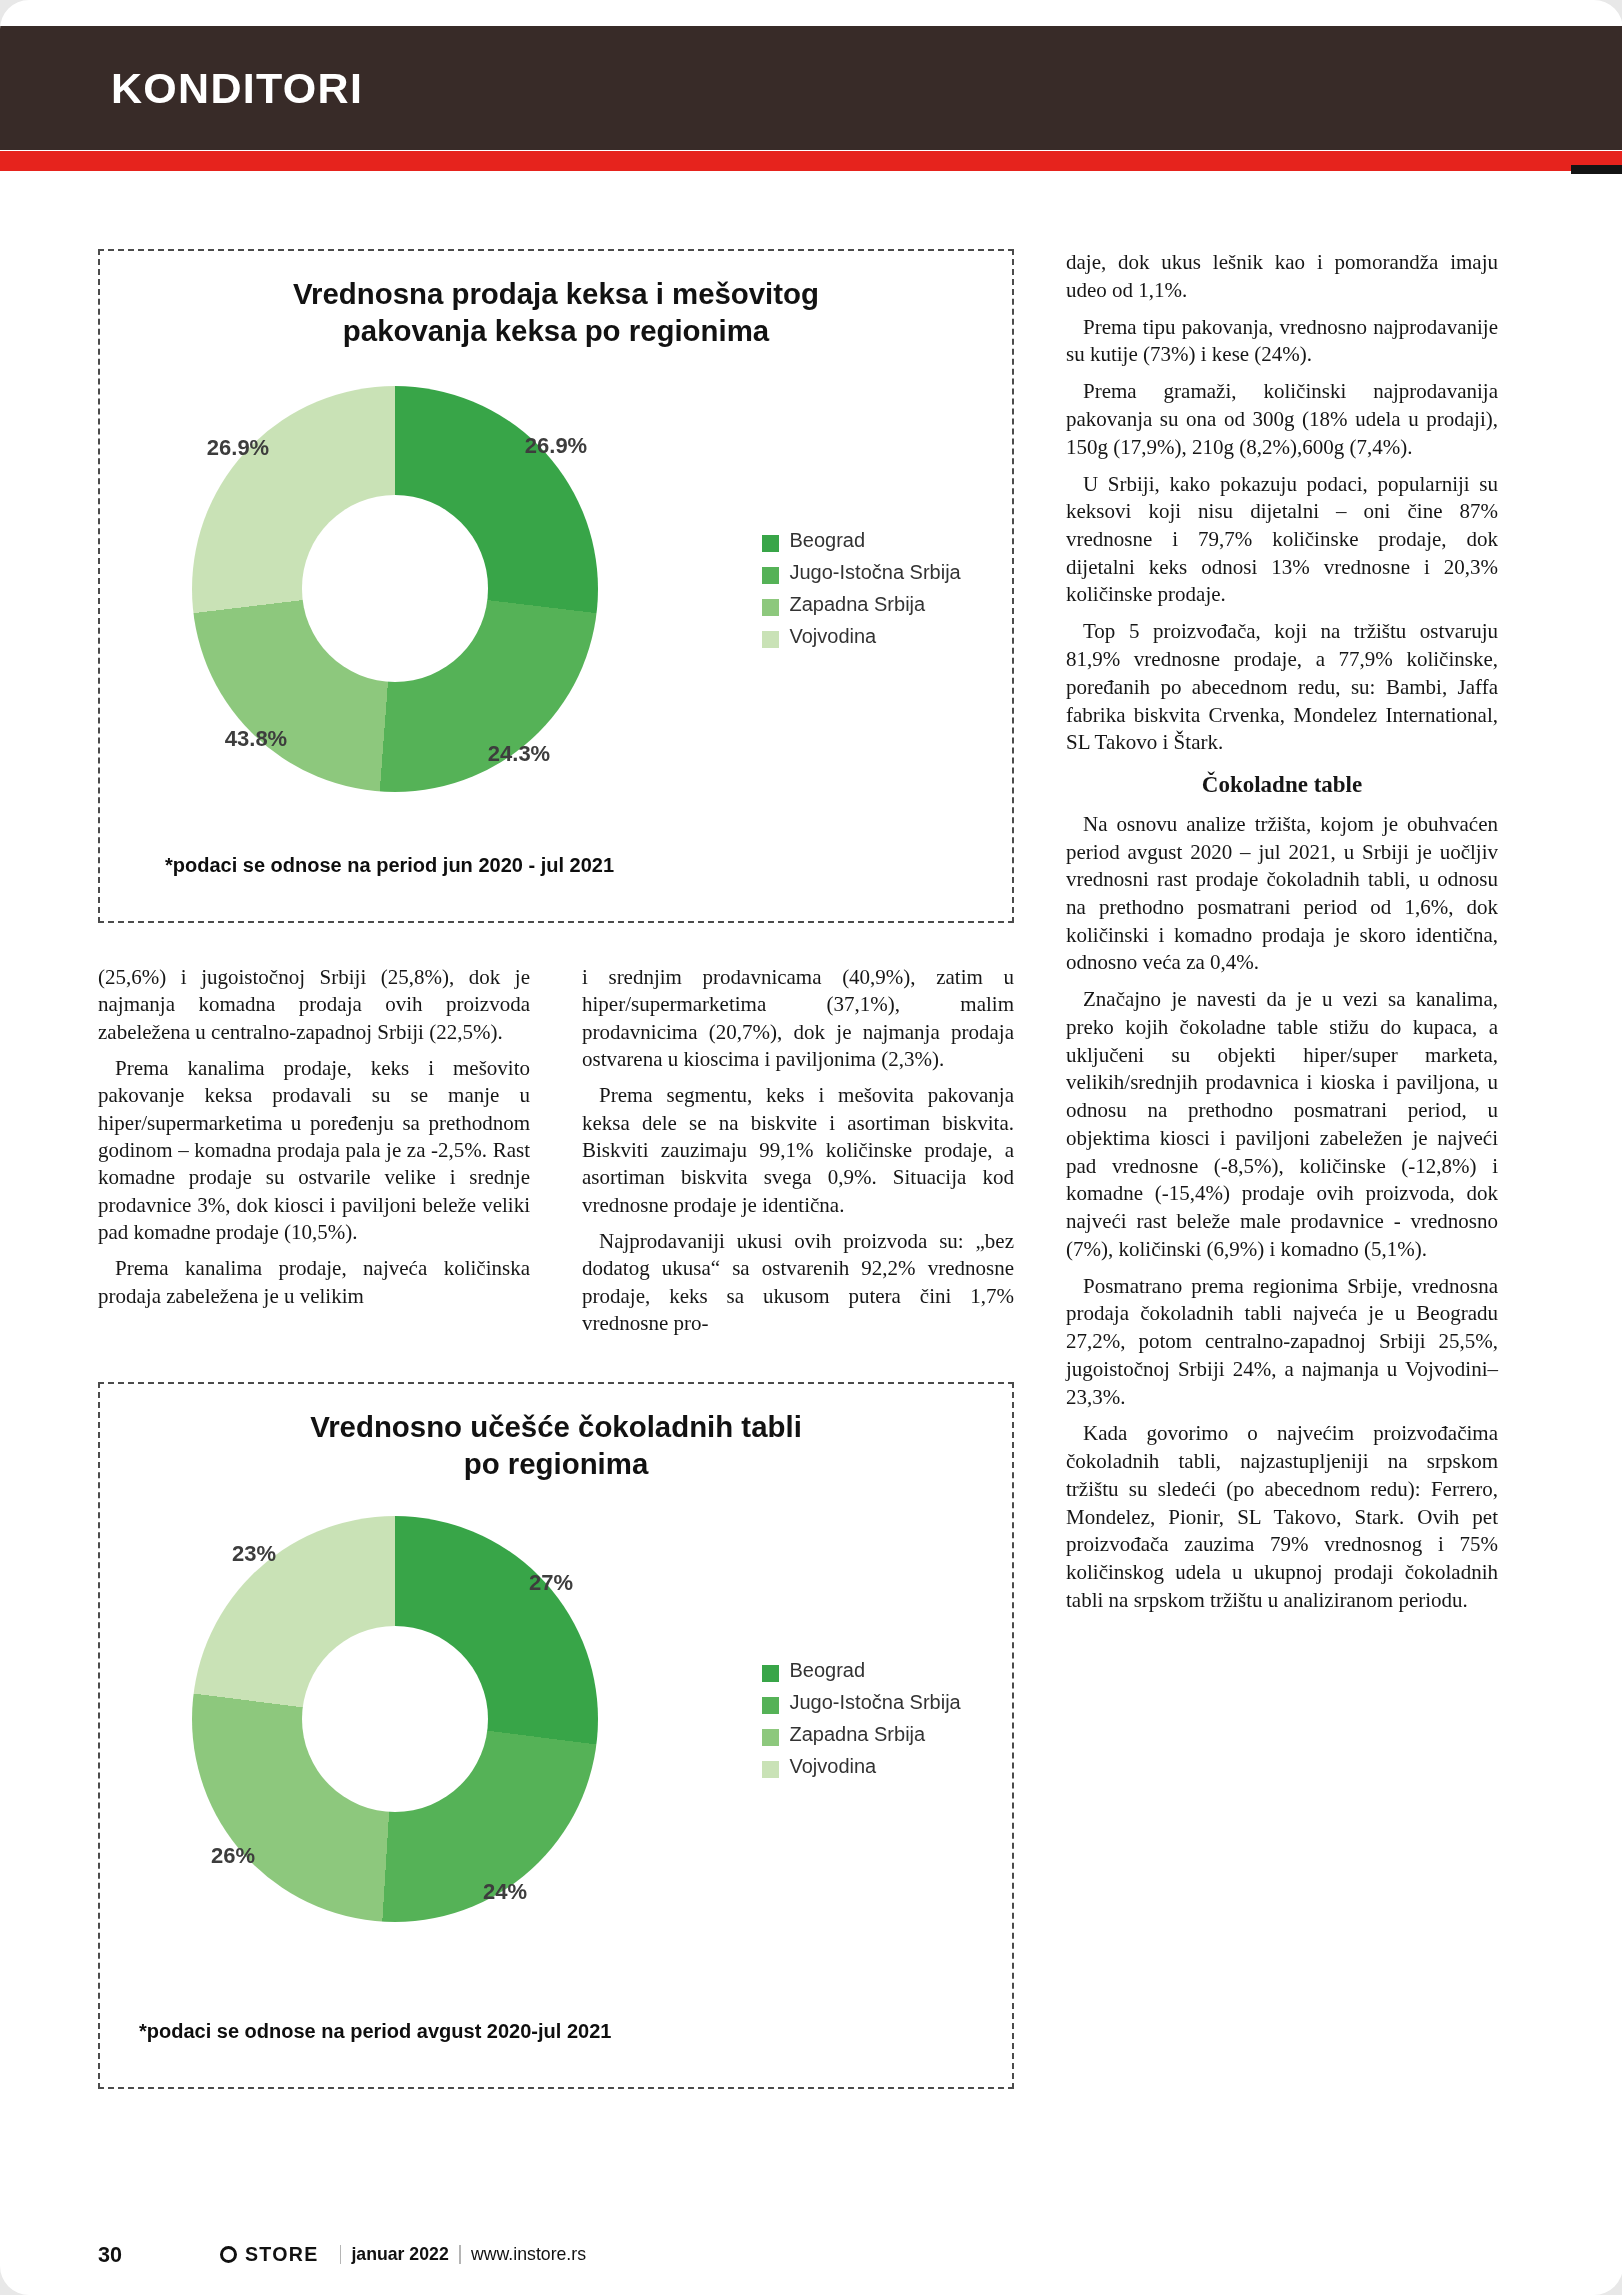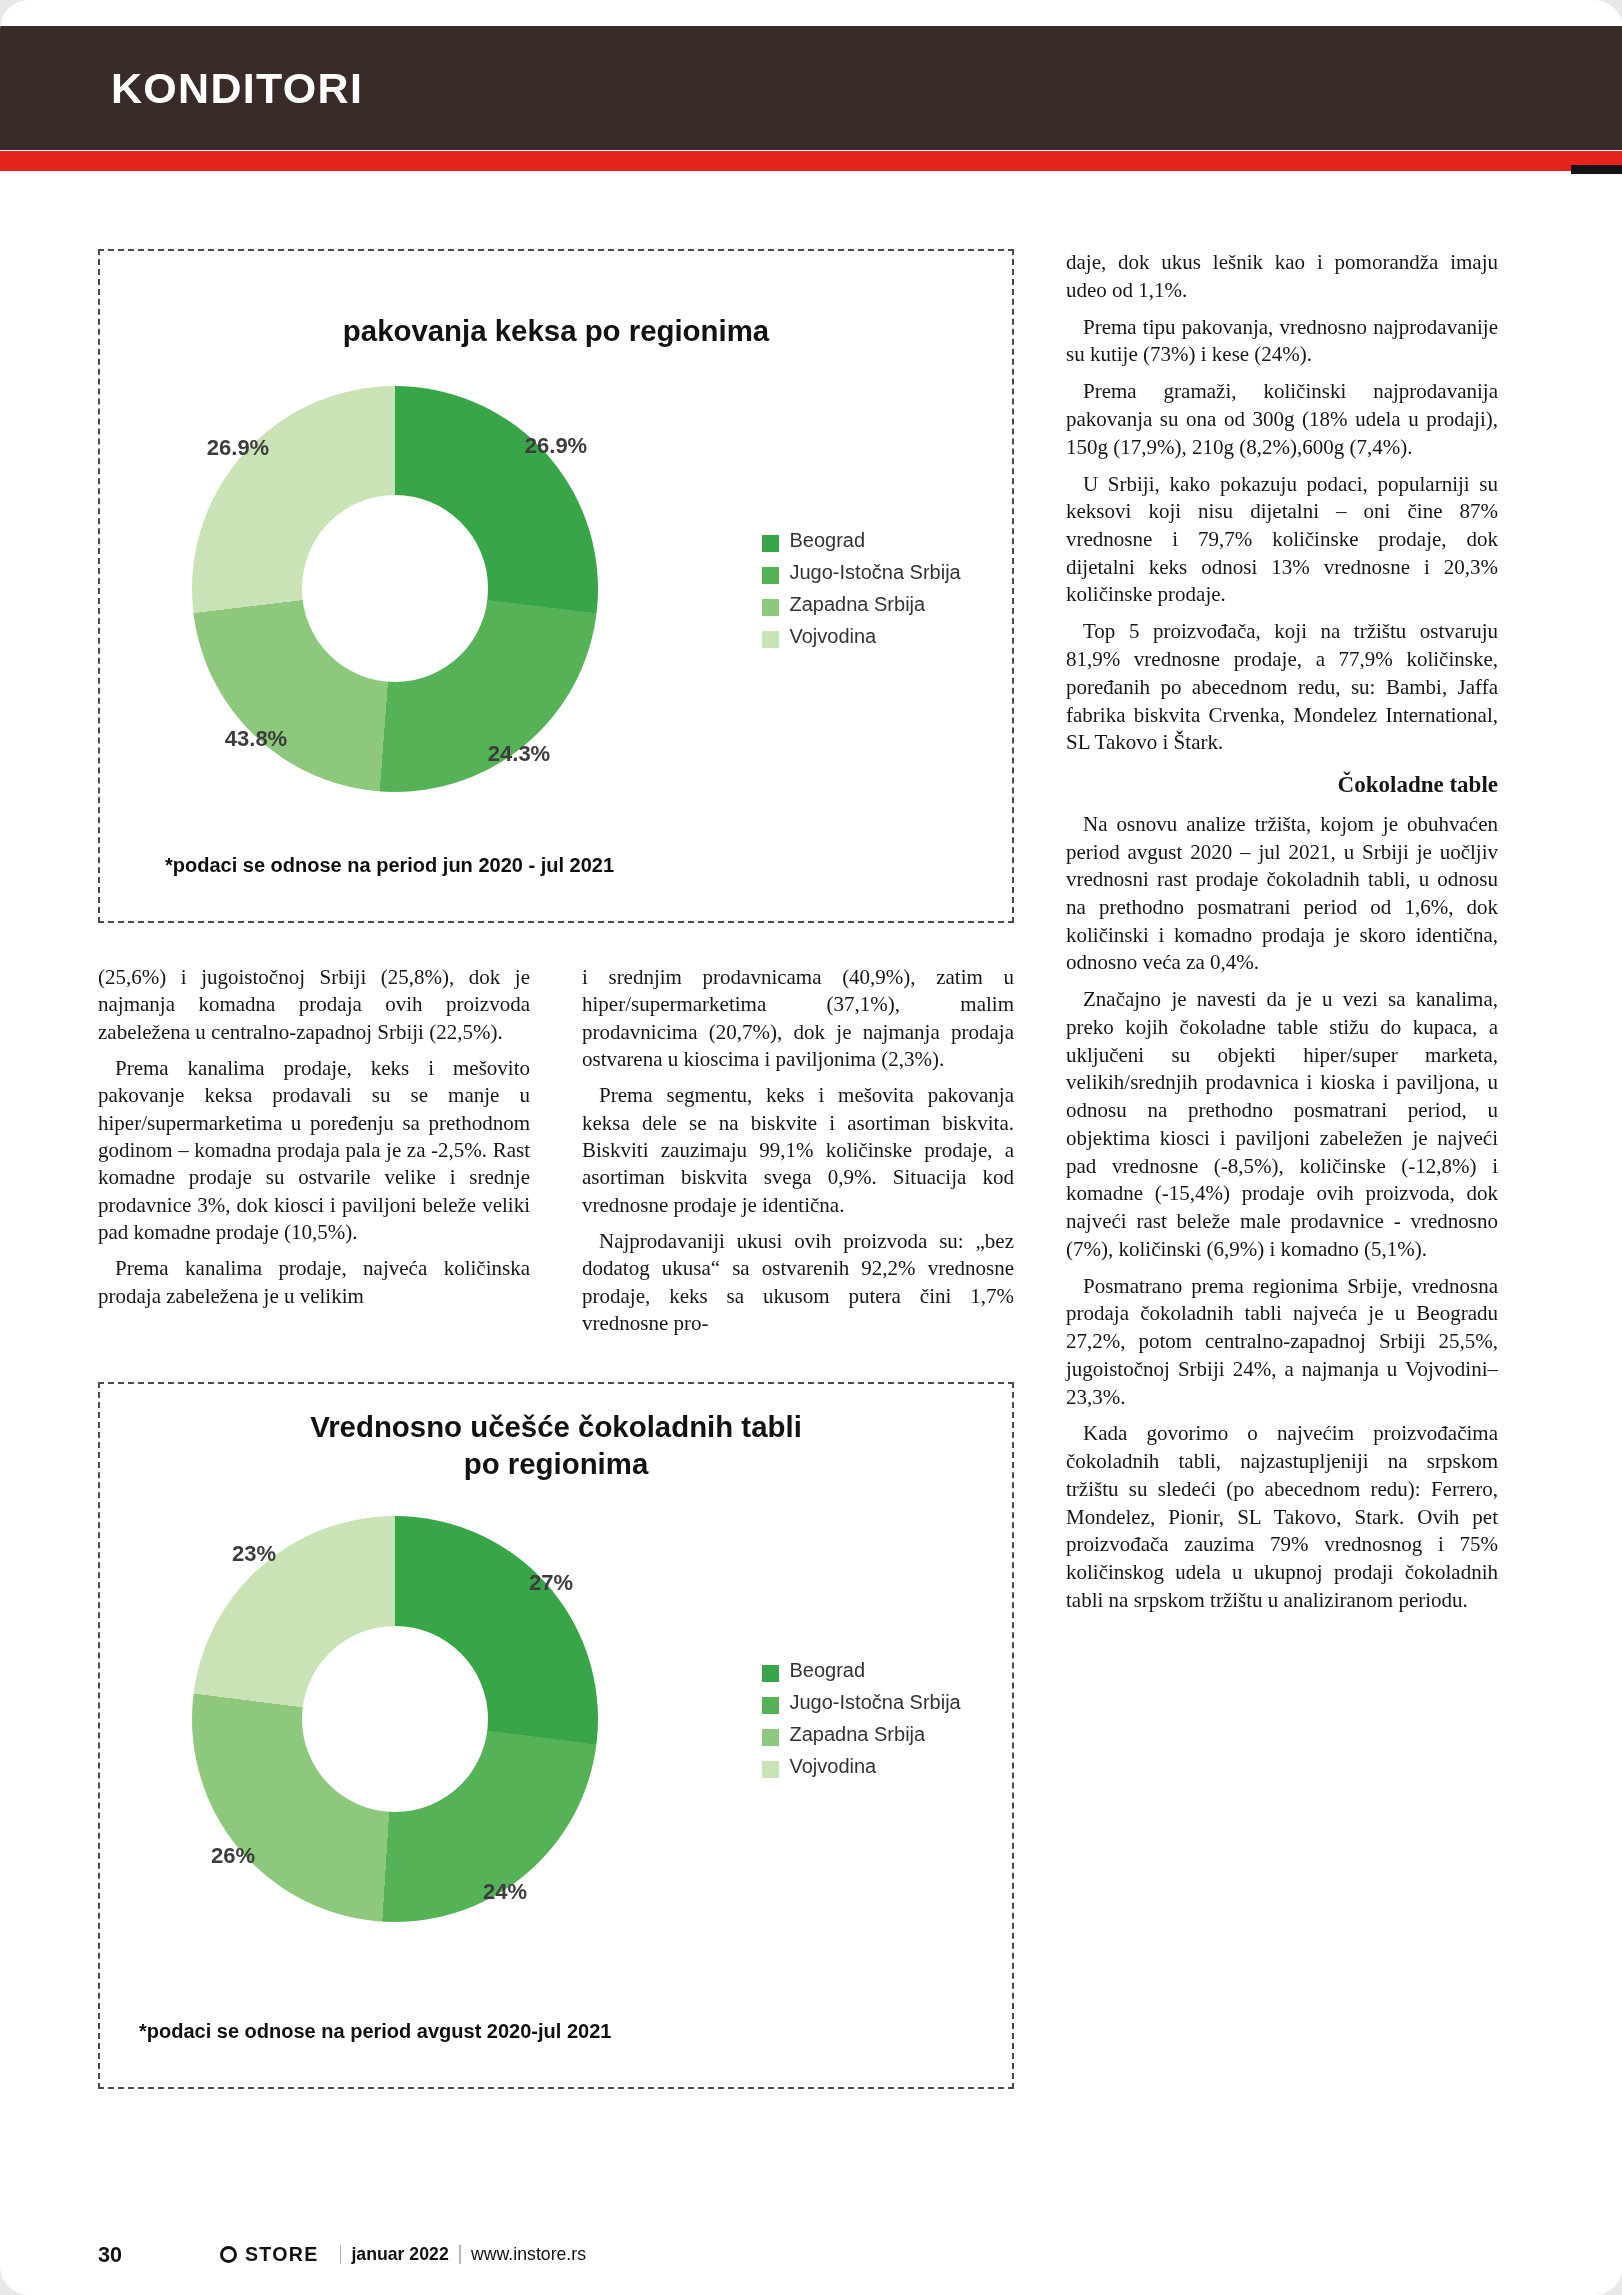--- a/index.html
+++ b/index.html
@@ -25,21 +25,21 @@
   }
   .redbar-end {
     position: absolute; right: 0; bottom: -3.9px; width: 52px; height: 9.2px;
     background: #141414;
   }
   
   .content { position: absolute; left: 98px; top: 249px; width: 1427px; display: flex; gap: 52px; }
   .left-region { flex: 0 0 916px; width: 916px; }
   .right-col { flex: 0 0 432px; width: 432px; font-size: 21px; line-height: 1.32; text-align: justify; }
   .right-col p { margin-bottom: 9.2px; }
-  .right-col h3 { font-size: 23px; font-weight: 700; margin: 13px 0 10.5px; text-align: right; }
+  .right-col h3 { font-size: 23px; font-weight: 700; margin: 13px 0 10.5px; text-align: center; }
   p.ind { text-indent: 17px; }
   
   .chart-box {
     border: 2px dashed #4b4b4b; width: 916px; position: relative; overflow: hidden;
     background: #fff;
   }
   .cb1 { height: 674px; }
   .cb2 { height: 707px; margin-top: 36px; }
   .chart-title {
     font-family: "Liberation Sans", sans-serif; font-weight: 700; font-size: 29.4px;
@@ -104,21 +104,21 @@
   <div class="redbar">
     <span class="redbar-end"></span>
   </div>
 
   <div class="content">
 
     <div class="left-region">
 
       <section class="chart-box cb1">
         <h2 class="chart-title">
-          <br>
+          <span>Vrednosna prodaja keksa i mešovitog</span><br>
           <span>pakovanja keksa po regionima</span>
         </h2>
         <div class="chart-area">
           <div class="donut-wrap">
             <div class="donut" style="background: conic-gradient(rgb(56, 165, 72) 0%, rgb(56, 165, 72) 26.9%, rgb(85, 178, 87) 26.9%, rgb(85, 178, 87) 51.2%, rgb(141, 200, 125) 51.2%, rgb(141, 200, 125) 73.1%, rgb(201, 226, 182) 73.1%, rgb(201, 226, 182) 100%);">
               <div class="hole"></div>
             </div>
             <span class="pct lbl-a">26.9%</span>
             <span class="pct lbl-b">24.3%</span>
             <span class="pct lbl-c">43.8%</span>

